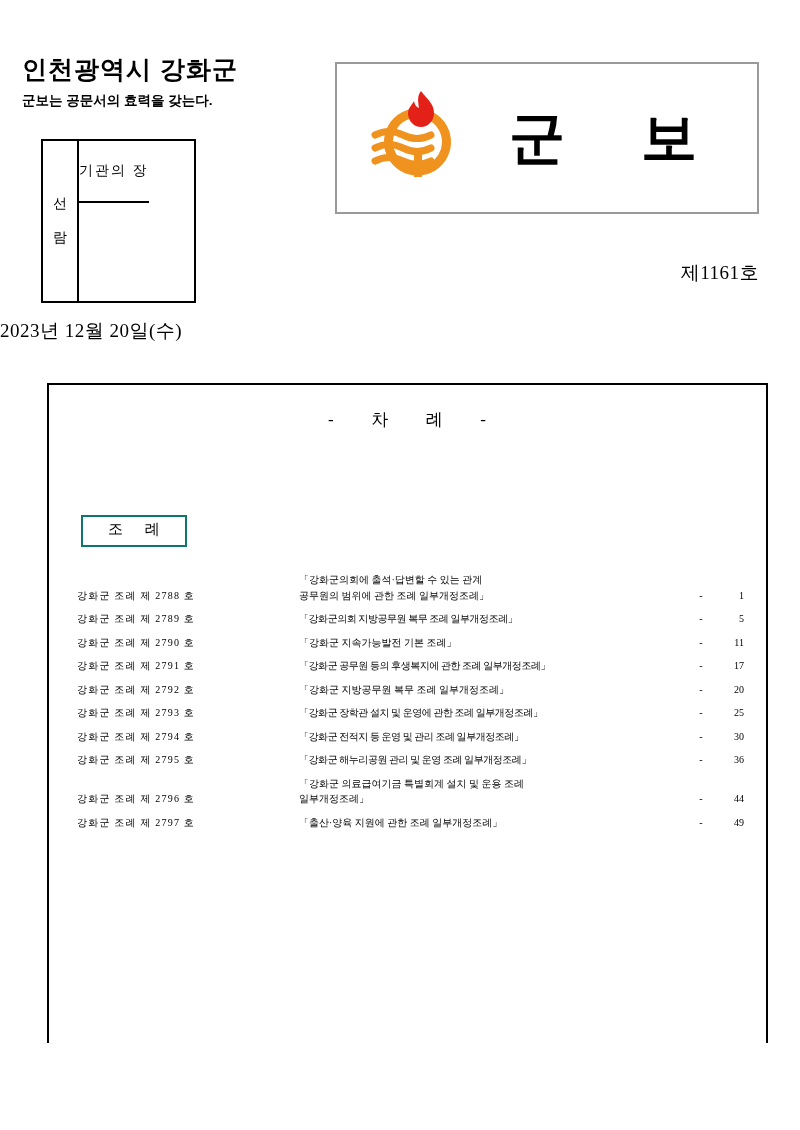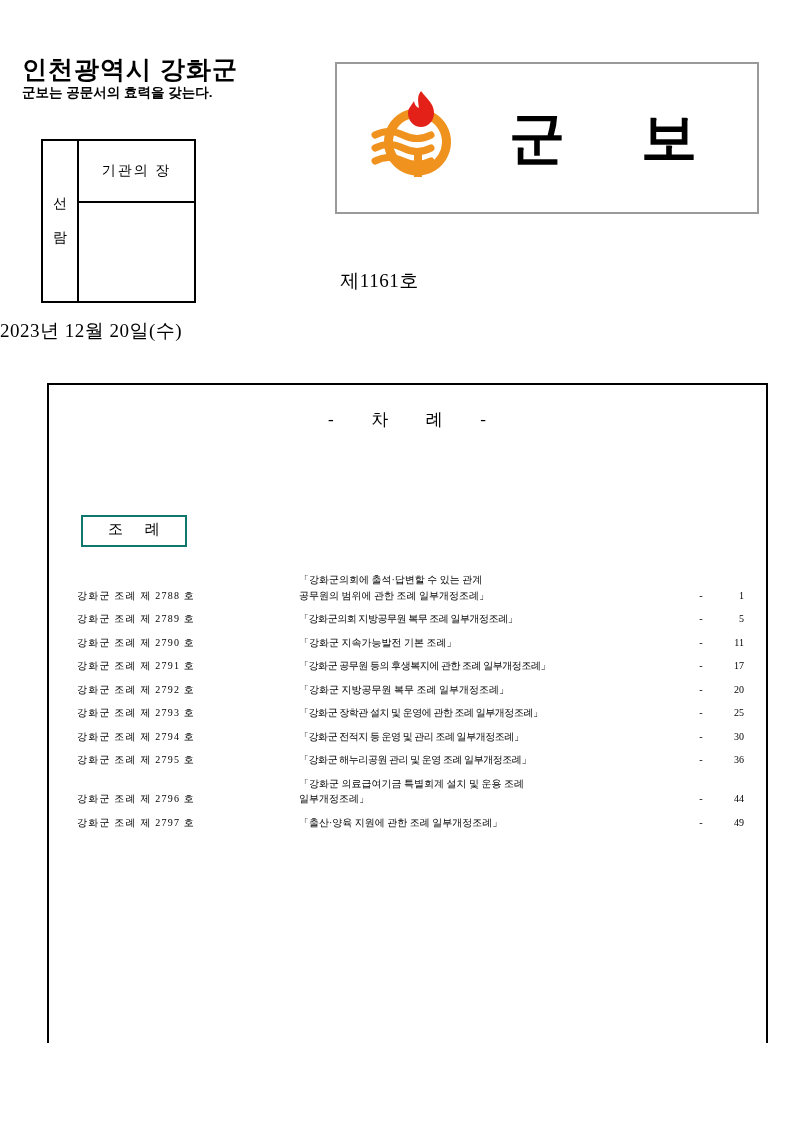--- a/index.html
+++ b/index.html
@@ -28,20 +28,21 @@
     font-weight: bold;
     font-size: 25px;
     letter-spacing: 1px;
     line-height: 1.15;
     white-space: nowrap;
   }
   .org-note {
     font-family: "Liberation Sans", "DejaVu Sans", sans-serif;
     font-weight: bold;
     font-size: 13.5px;
+    margin-top: 8px;
     letter-spacing: 0px;
     white-space: nowrap;
   }
 
   
   .approval-box {
     position: absolute;
     left: 41px;
     top: 139px;
     width: 155px;
@@ -61,21 +62,21 @@
   }
   .approval-left span {
     display: block;
     font-size: 14px;
     line-height: 2.45;
     font-family: "Liberation Serif", "DejaVu Serif", serif;
   }
   .approval-right {
     flex: 1;
     display: flex;
-    flex-direction: column;
+    flex-direction: row;
     box-sizing: border-box;
   }
   .approval-head {
     height: 62px;
     border-bottom: 2px solid #000;
     box-sizing: border-box;
     display: flex;
     align-items: center;
     justify-content: center;
     font-size: 14px;
@@ -115,23 +116,23 @@
     font-family: "Liberation Sans", "DejaVu Sans", sans-serif;
     font-weight: bold;
     font-size: 56px;
     line-height: 1;
   }
 
   
   .issue-no {
     position: absolute;
     left: 0;
-    top: 268px;
+    top: 260px;
     width: 759px;
-    text-align: center;
+    text-align: right;
     font-size: 19px;
     letter-spacing: 0.5px;
   }
   .issue-date {
     position: absolute;
     left: 0;
     top: 318px;
     width: 759px;
     text-align: left;
     font-size: 19px;

